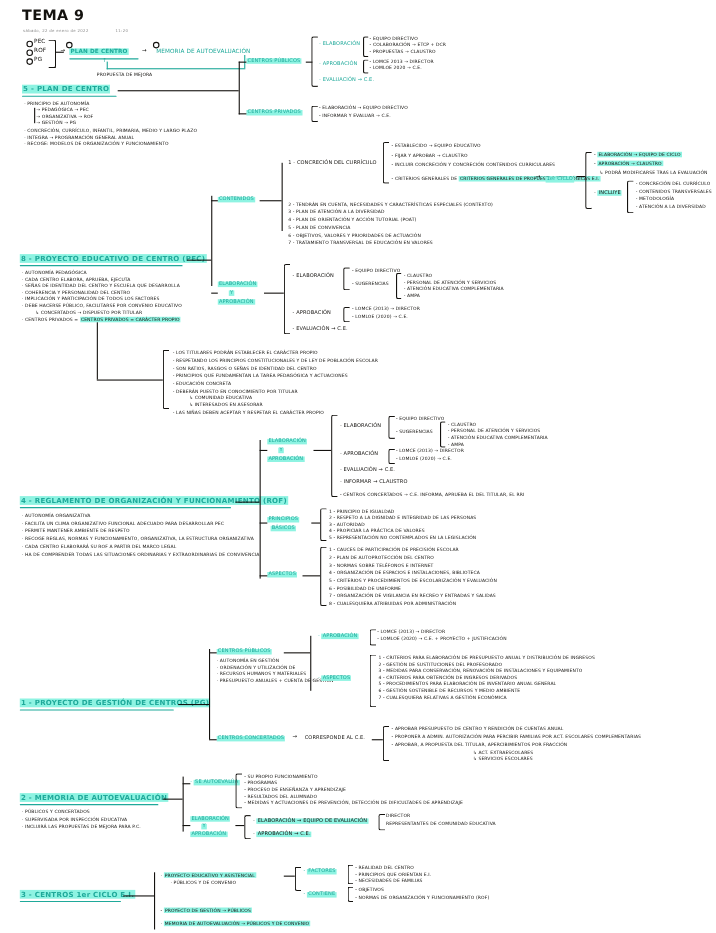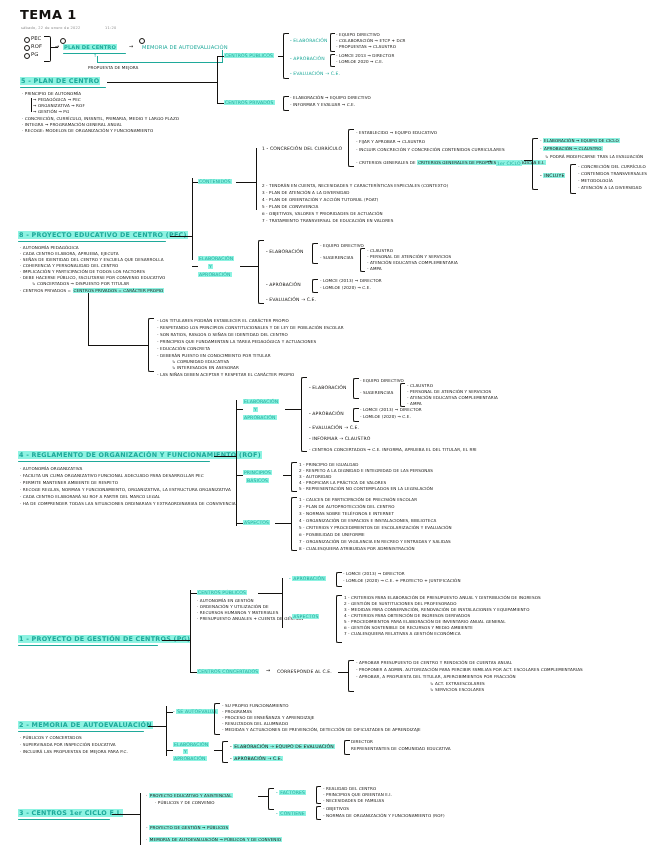--- a/index.html
+++ b/index.html
@@ -53,21 +53,21 @@
   .circ{
     position:absolute;width:4px;height:4px;border:.7px solid #14120f;
     border-radius:50%;
   }
 </style>
 </head>
 <body>
 
 <div class="page">
 
-  <div class="hw title" style="left:20px;top:8px;">TEMA 1</div>
+  <div class="hw title" style="left:20px;top:8px;">TEMA 9</div>
   <div class="hw sub" style="left:21px;top:27px;">sábado, 22 de enero de 2022</div>
   <div class="hw sub" style="left:105px;top:27px;">11:20</div>
 
   <div class="circ" style="left:24px;top:37px;"></div>
   <div class="circ" style="left:24px;top:45px;"></div>
   <div class="circ" style="left:24px;top:53px;"></div>
 
   <div class="hw t6" style="left:31px;top:36px;">PEC</div>
   <div class="hw t6" style="left:31px;top:44px;">ROF</div>
   <div class="hw t6" style="left:31px;top:52px;">PG</div>

